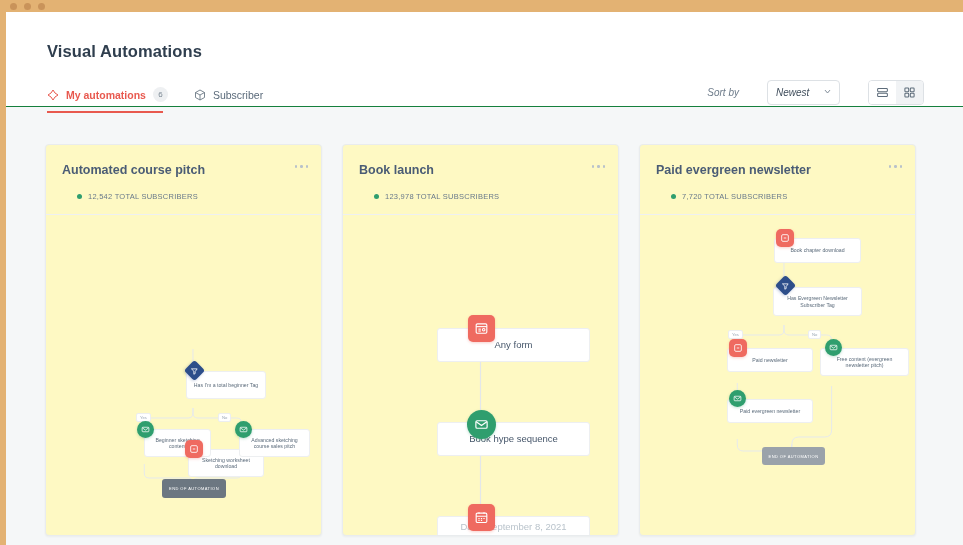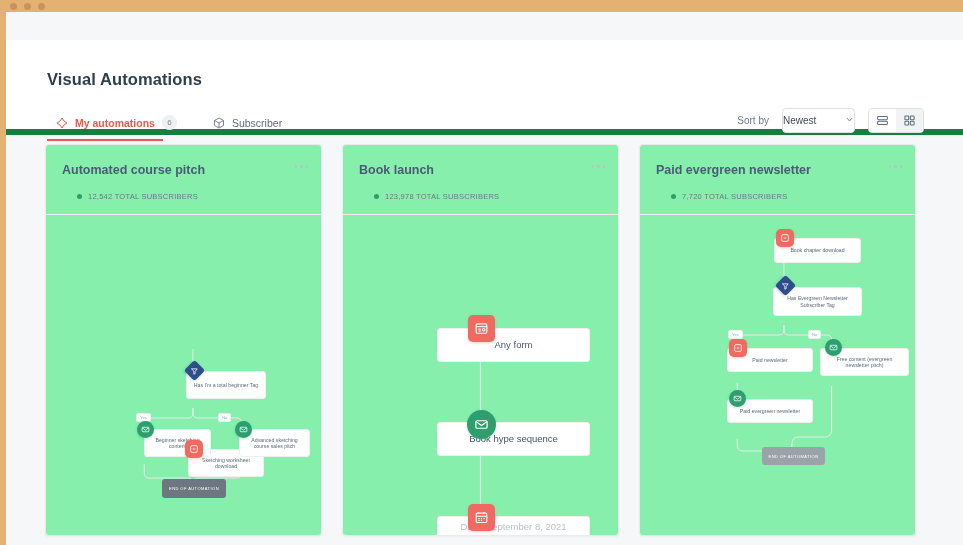--- a/index.html
+++ b/index.html
@@ -40,32 +40,31 @@
     width: 957px; height: 533px;
     background: #f5f7f8;
     overflow: hidden;
   }
 
   
   .page-header {
     position: absolute; left: 0; top: 0;
     width: 957px; height: 95px;
     background: #ffffff;
-    border-bottom: 6px solid #15803d;
-    margin-top: 28px;
+    border-bottom: 1px solid #15803d;
   }
   .page-title {
     position: absolute; left: 41px; top: 30px;
     font-size: 16.5px; font-weight: bold; color: #2f3e4e;
     letter-spacing: .1px;
   }
 
   .tabs {
-    position: absolute; left: 50px; top: 70px;
-    display: flex; align-items: center; gap: 36px;
+    position: absolute; left: 41px; top: 70px;
+    display: flex; align-items: center; gap: 26px;
   }
   .tab {
     display: flex; align-items: center; gap: 7px;
     height: 25px; cursor: pointer;
     font-size: 10.5px; color: #5a6a7a;
   }
   .tab.active { color: #e8594f; font-weight: bold; }
   .tab .tab-icon { display: flex; align-items: center; }
   .tab-count {
     display: inline-flex; align-items: center; justify-content: center;
@@ -74,27 +73,27 @@
     font-size: 8px; color: #7b8894; font-weight: normal;
   }
   .tab-underline {
     position: absolute; left: 41px; top: 99px;
     width: 116px; height: 2px; background: #e8594f;
   }
 
   
   .toolbar {
     position: absolute; right: 39px; top: 68px;
-    display: flex; align-items: center; gap: 13px;
+    display: flex; align-items: center; gap: 28px; font-style: italic;
   }
   .sortby-label { font-size: 10px; color: #6c7a89; }
   .select {
     display: flex; align-items: center; justify-content: space-between;
     gap: 14px;
-    width: 73px; height: 25px; padding: 0 0;
+    width: 73px; height: 25px; padding: 0 8px;
     border: 1px solid #dde1e5; border-radius: 4px;
     background: #fff; font-size: 10px; color: #3f4d5b;
     cursor: pointer;
   }
   .viewtoggle {
     display: flex; align-items: center;
     border: 1px solid #dde1e5; border-radius: 4px;
     overflow: hidden; height: 25px; background: #fff;
   }
   .vt-btn {
@@ -111,21 +110,21 @@
     cursor: pointer;
   }
 
   
   .cards {
     position: absolute; left: 39px; top: 132px;
     display: flex; gap: 20px;
   }
   .card {
     width: 277px; height: 392px;
-    background: #86efac;
+    background: #fef9c3;
     border: 1px solid #e9ecee;
     border-radius: 4px;
     box-shadow: 0 1px 2px rgba(40,50,60,.05);
     overflow: hidden;
     position: relative;
   }
   .card-head {
     height: 70px; border-bottom: 1px solid #eef0f2;
     position: relative;
   }

